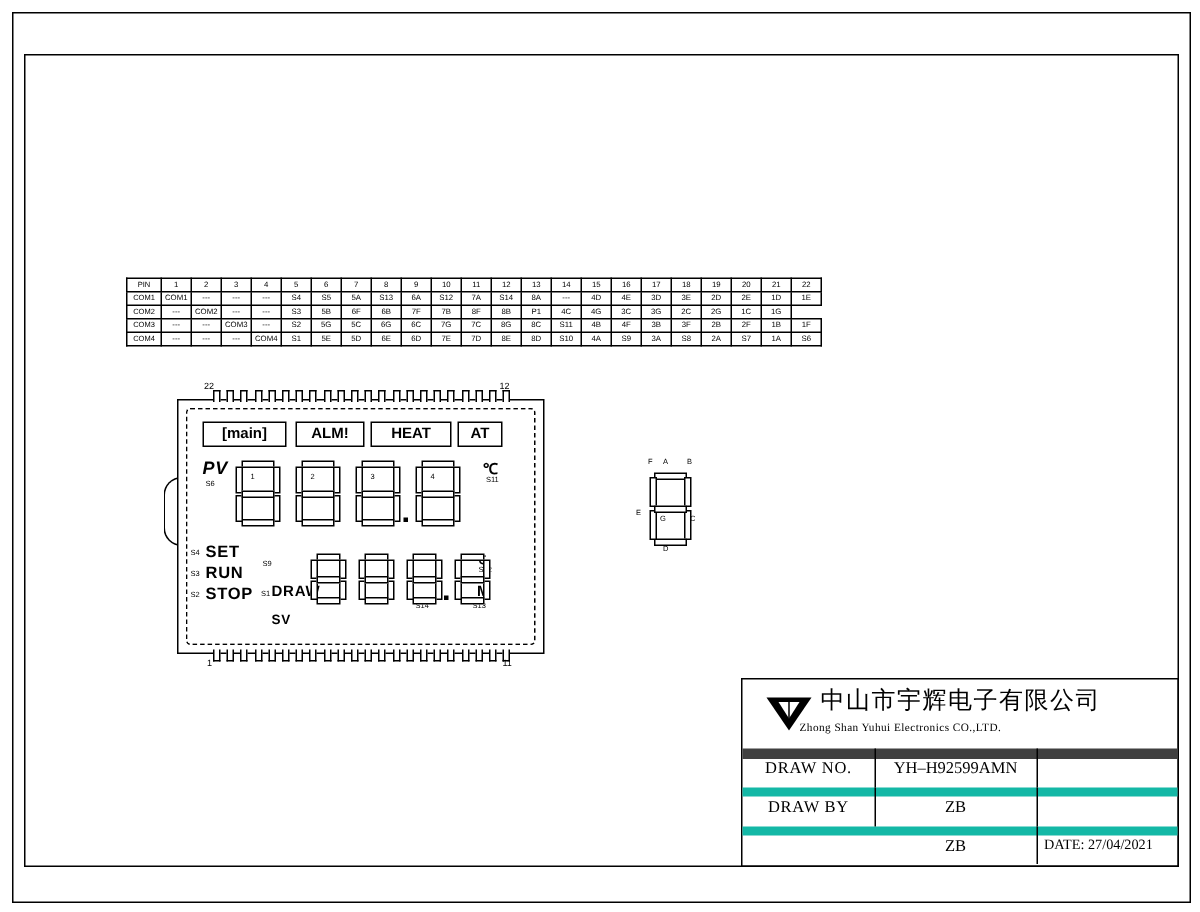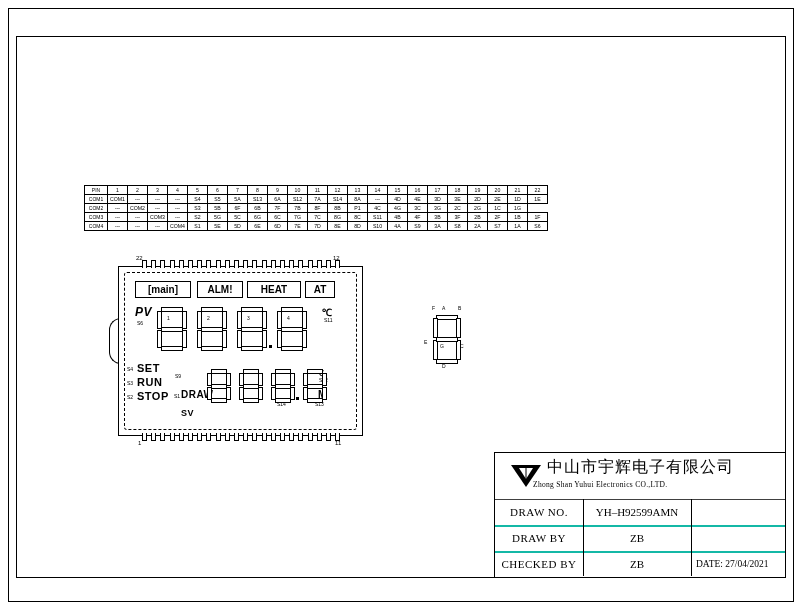--- a/index.html
+++ b/index.html
@@ -33,22 +33,22 @@
   .seg.v{width:3px;}
   .dp{position:absolute;width:3px;height:3px;background:#000;}
 
   .smalltxt{position:absolute;font-size:5px;font-family:"Liberation Sans",sans-serif;}
 
   
   .seg7{position:absolute;left:428px;top:313px;width:36px;height:52px;}
 
   
   .title-block{position:absolute;left:494px;top:452px;width:290px;height:124px;border:1px solid #000;}
-  .tb-logo{position:absolute;left:0;top:0;width:290px;height:46px;border-bottom:1px solid #404040;}
-  .tb-row{position:absolute;left:0;width:290px;height:26px;border-bottom:2px solid #14b8a6;}
+  .tb-logo{position:absolute;left:0;top:0;width:290px;height:46px;border-bottom:7px solid #404040;}
+  .tb-row{position:absolute;left:0;width:290px;height:26px;border-bottom:6px solid #14b8a6;}
   .tb-row.last{border-bottom:none;}
   .tb-c1{position:absolute;left:0;top:0;width:88px;height:100%;border-right:1px solid #000;display:flex;align-items:center;justify-content:center;font-family:"Liberation Serif",serif;font-size:11px;letter-spacing:0.5px;}
   .tb-c2{position:absolute;left:88px;top:0;width:108px;height:100%;border-right:1px solid #000;display:flex;align-items:center;justify-content:center;font-family:"Liberation Serif",serif;font-size:11px;}
   .tb-c3{position:absolute;left:196px;top:0;width:94px;height:100%;display:flex;align-items:center;justify-content:flex-start;padding-left:5px;font-family:"Liberation Serif",serif;font-size:9.5px;box-sizing:border-box;}
   .cn-name{position:absolute;left:52px;top:4px;font-size:16px;font-family:"DejaVu Sans",sans-serif;letter-spacing:1px;}
   .en-name{position:absolute;left:38px;top:27px;font-size:7.5px;font-family:Liberation Serif, serif;letter-spacing:0.3px;}
 </style>
 </head>
 <body>
 
@@ -382,18 +382,17 @@
     </div>
     <div class="tb-row" style="top:46px;">
       <div class="tb-c1">DRAW NO.</div>
       <div class="tb-c2">YH–H92599AMN</div>
     </div>
     <div class="tb-row" style="top:72px;">
       <div class="tb-c1">DRAW BY</div>
       <div class="tb-c2">ZB</div>
     </div>
     <div class="tb-row last" style="top:98px;height:25px;">
-      <div class="tb-c1">CHECKED BY</div>
       <div class="tb-c2">ZB</div>
       <div class="tb-c3">DATE: 27/04/2021</div>
     </div>
   </div>
 </div>
 
 </body></html>

